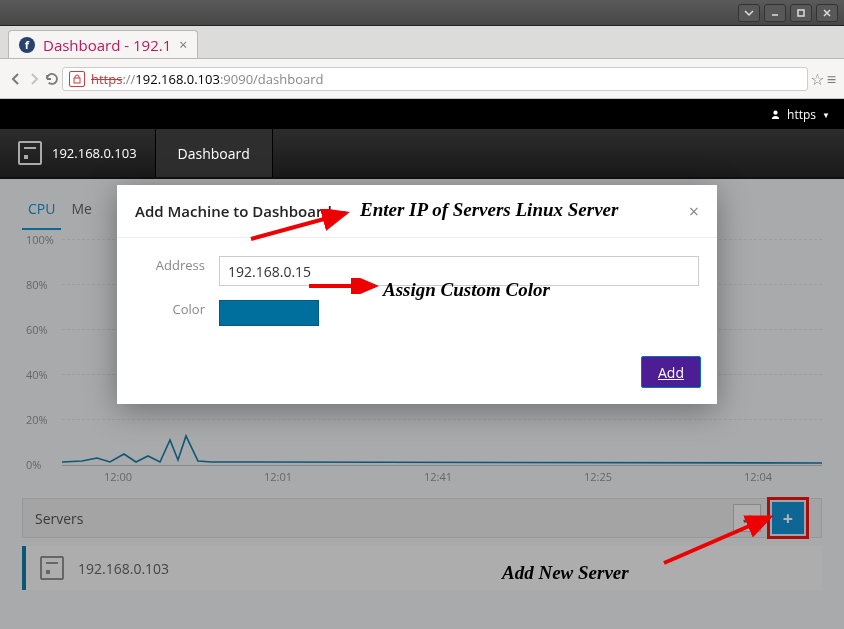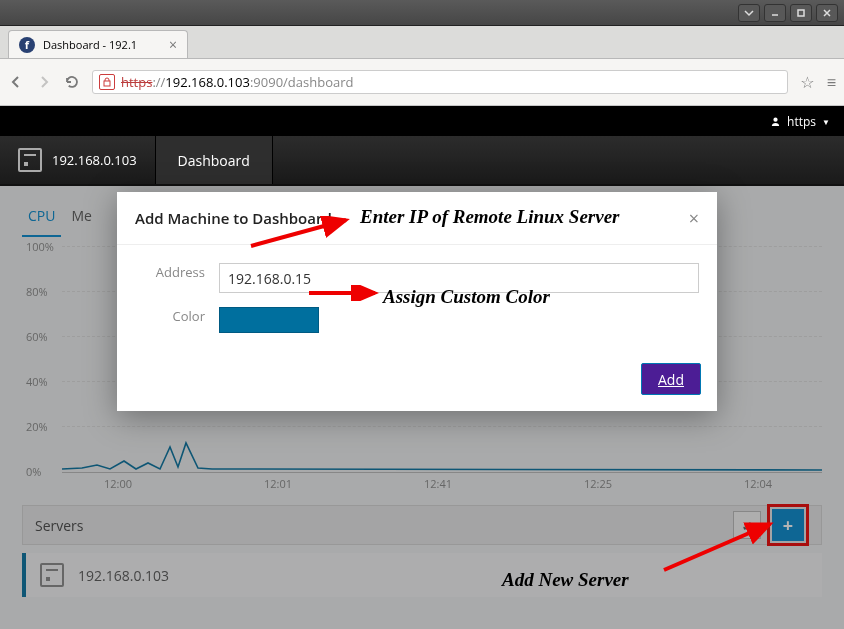--- a/index.html
+++ b/index.html
@@ -6,23 +6,23 @@
   body { background: #3a3a3a; width: 844px; height: 629px; overflow: hidden; }
 
   
   .titlebar { height: 26px; background: linear-gradient(#5a5a5a,#464646); display:flex; align-items:center; padding:0 6px; border-bottom:1px solid #222; }
   .titlebar .spacer { flex:1; }
   .winbtn { width:22px; height:18px; margin-left:4px; background:#585858; border:1px solid #333; border-radius:3px; display:flex; align-items:center; justify-content:center; color:#ddd; font-size:11px; }
   .winbtn svg { width:10px; height:10px; }
   .tabstrip { height:33px; background:#dcdcda; display:flex; align-items:flex-end; padding-left:8px; border-bottom:1px solid #b8b8b8; }
   .tab { background:#f6f5f3; height:28px; border:1px solid #b8b8b8; border-bottom:none; border-top-left-radius:4px; border-top-right-radius:4px; display:flex; align-items:center; padding:0 10px; gap:8px; min-width:180px; }
   .favicon { width:16px; height:16px; background:#294172; border-radius:50%; display:flex; align-items:center; justify-content:center; color:#fff; font-size:11px; font-weight:bold; }
-  .tab-title { font-size:11px; color:#000000; white-space:nowrap; overflow:hidden; text-overflow:ellipsis; flex:1; }
+  .tab-title { font-size:15px; color:#be185d; white-space:nowrap; overflow:hidden; text-overflow:ellipsis; flex:1; }
   .tab-close { color:#777; font-size:14px; }
-  .addrrow { height:47px; background:#f6f5f3; display:flex; align-items:center; padding:0 8px; gap:12px; border-bottom:1px solid #c6c6c6; }
+  .addrrow { height:40px; background:#f6f5f3; display:flex; align-items:center; padding:0 8px; gap:2px; border-bottom:1px solid #c6c6c6; }
   .navicon { color:#7a7a7a; display:flex; align-items:center; }
   .navicon svg { width:16px; height:16px; }
   .urlbox { flex:1; height:24px; border:1px solid #ccc; border-radius:3px; background:#fff; display:flex; align-items:center; padding:0 6px; gap:6px; }
   .lockbox { width:16px; height:16px; border:1px solid #cc3d3d; border-radius:2px; display:flex; align-items:center; justify-content:center; }
   .lockbox svg { width:10px;height:10px; }
   .proto { color:#bb3c3c; text-decoration:line-through; font-size:13px; }
   .url-rest { font-size:13px; color:#333; }
   .url-host { color:#000; }
   .url-dim { color:#888; }
   .star,.menu3 { color:#7a7a7a; }
@@ -235,21 +235,21 @@
       <div class="formrow">
         <label>Color</label>
         <div class="swatch"></div>
       </div>
     </div>
     <div class="modal-foot">
       <button class="btn primary"><span>Add</span></button>
     </div>
   </div>
 
-  <span class="anno" style="left:360px; top:20px">Enter IP of Remote Linux Server</span>
+  <span class="anno" style="left:360px; top:20px">Enter IP of Servers Linux Server</span>
   <svg class="arrow" style="left:246px; top:30px;" width="110" height="36">
       <defs>
         <marker id="ah1" markerWidth="8" markerHeight="8" refX="6" refY="3" orient="auto">
           <path d="M0,0 L7,3 L0,6 Z" fill="#e00"></path>
         </marker>
       </defs>
       <line x1="5" y1="30" x2="100" y2="4" stroke="#e00" stroke-width="4" marker-end="url(#ah1)"></line>
     </svg>
 
   <span class="anno" style="left:383px; top:100px">Assign Custom Color</span>

